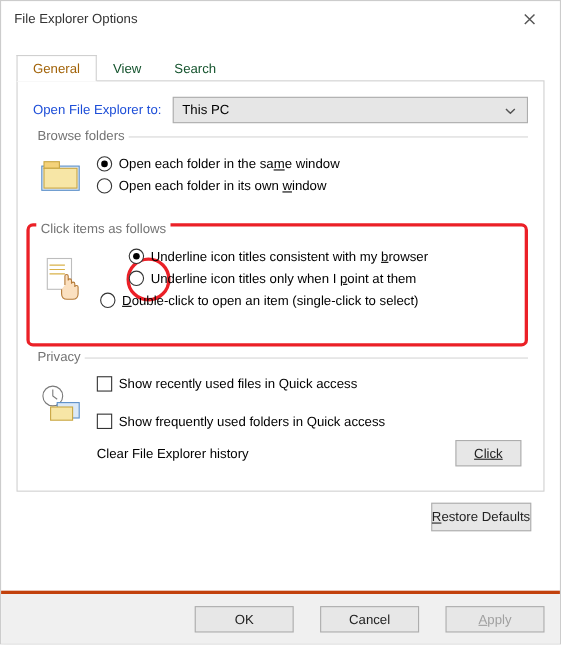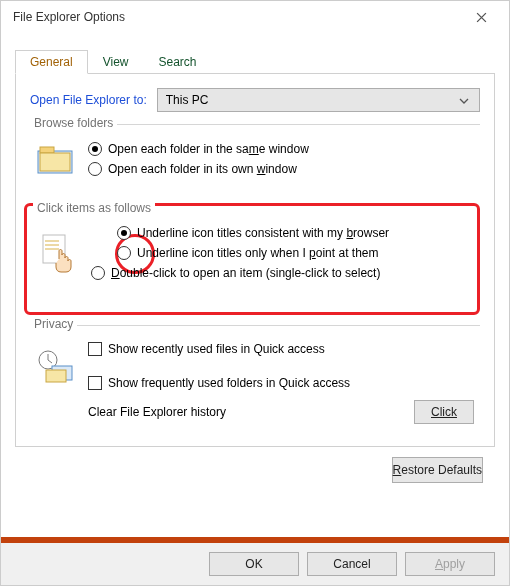--- a/index.html
+++ b/index.html
@@ -39,21 +39,21 @@
 .highlight-box { border: 3px solid #eb2027; border-radius: 6px; margin: 12px 0 10px -6px; padding: 14px 6px 18px 6px; position: relative; }
 .circle-mark { position: absolute; width: 40px; height: 40px; border: 3px solid #eb2027; border-radius: 50%; left: 88px; top: 28px; pointer-events: none; }
 
 .privacy-row { display: flex; align-items: center; justify-content: space-between; margin-top: 10px; padding: 0 2px 0 54px; }
 .btn { height: 24px; padding: 0 16px; border: 1px solid #adadad; background: #e7e7e7; color: #222; display: inline-flex; align-items: center; justify-content: center; }
 .btn.disabled { color: #a0a0a0; }
 
 .footer-restore { display: flex; justify-content: flex-end; padding: 0 26px 4px 0; }
 .footer-restore .btn { padding: 0 0; height: 26px; }
 
-.bottom-bar { margin-top: auto; height: 48px; background: #f0f0f0; border-top: 6px solid #c2410c; display: flex; justify-content: flex-end; align-items: center; gap: 8px; padding: 0 14px; }
+.bottom-bar { margin-top: auto; height: 48px; background: #f0f0f0; border-top: 3px solid #c2410c; display: flex; justify-content: flex-end; align-items: center; gap: 24px; padding: 0 14px; }
 .bottom-bar .btn { width: 90px; height: 24px; }
 
 
 .ic-folder { position: relative; }
 .ic-folder svg { width: 44px; height: 36px; }
 .ic-hand svg { width: 40px; height: 40px; }
 .ic-clock svg { width: 44px; height: 36px; }
 </style>
 </head>
 <body>

